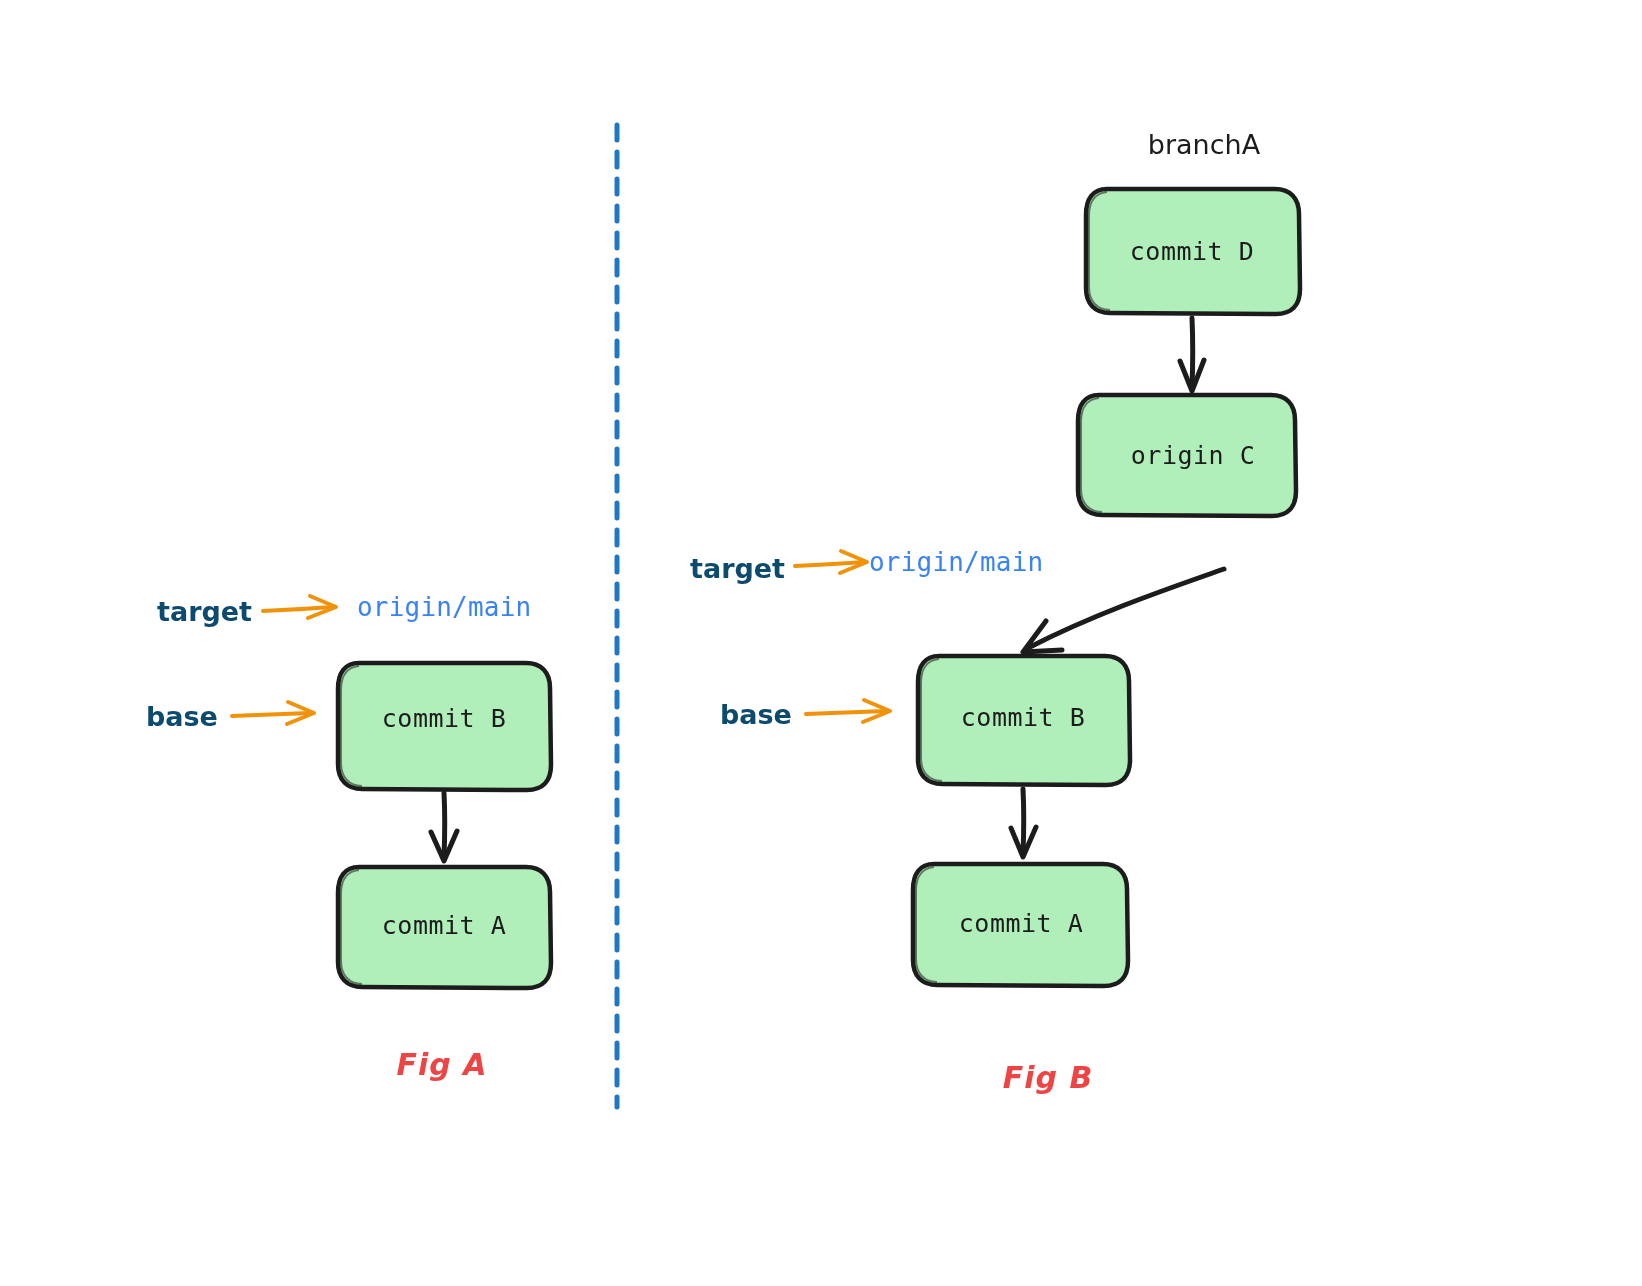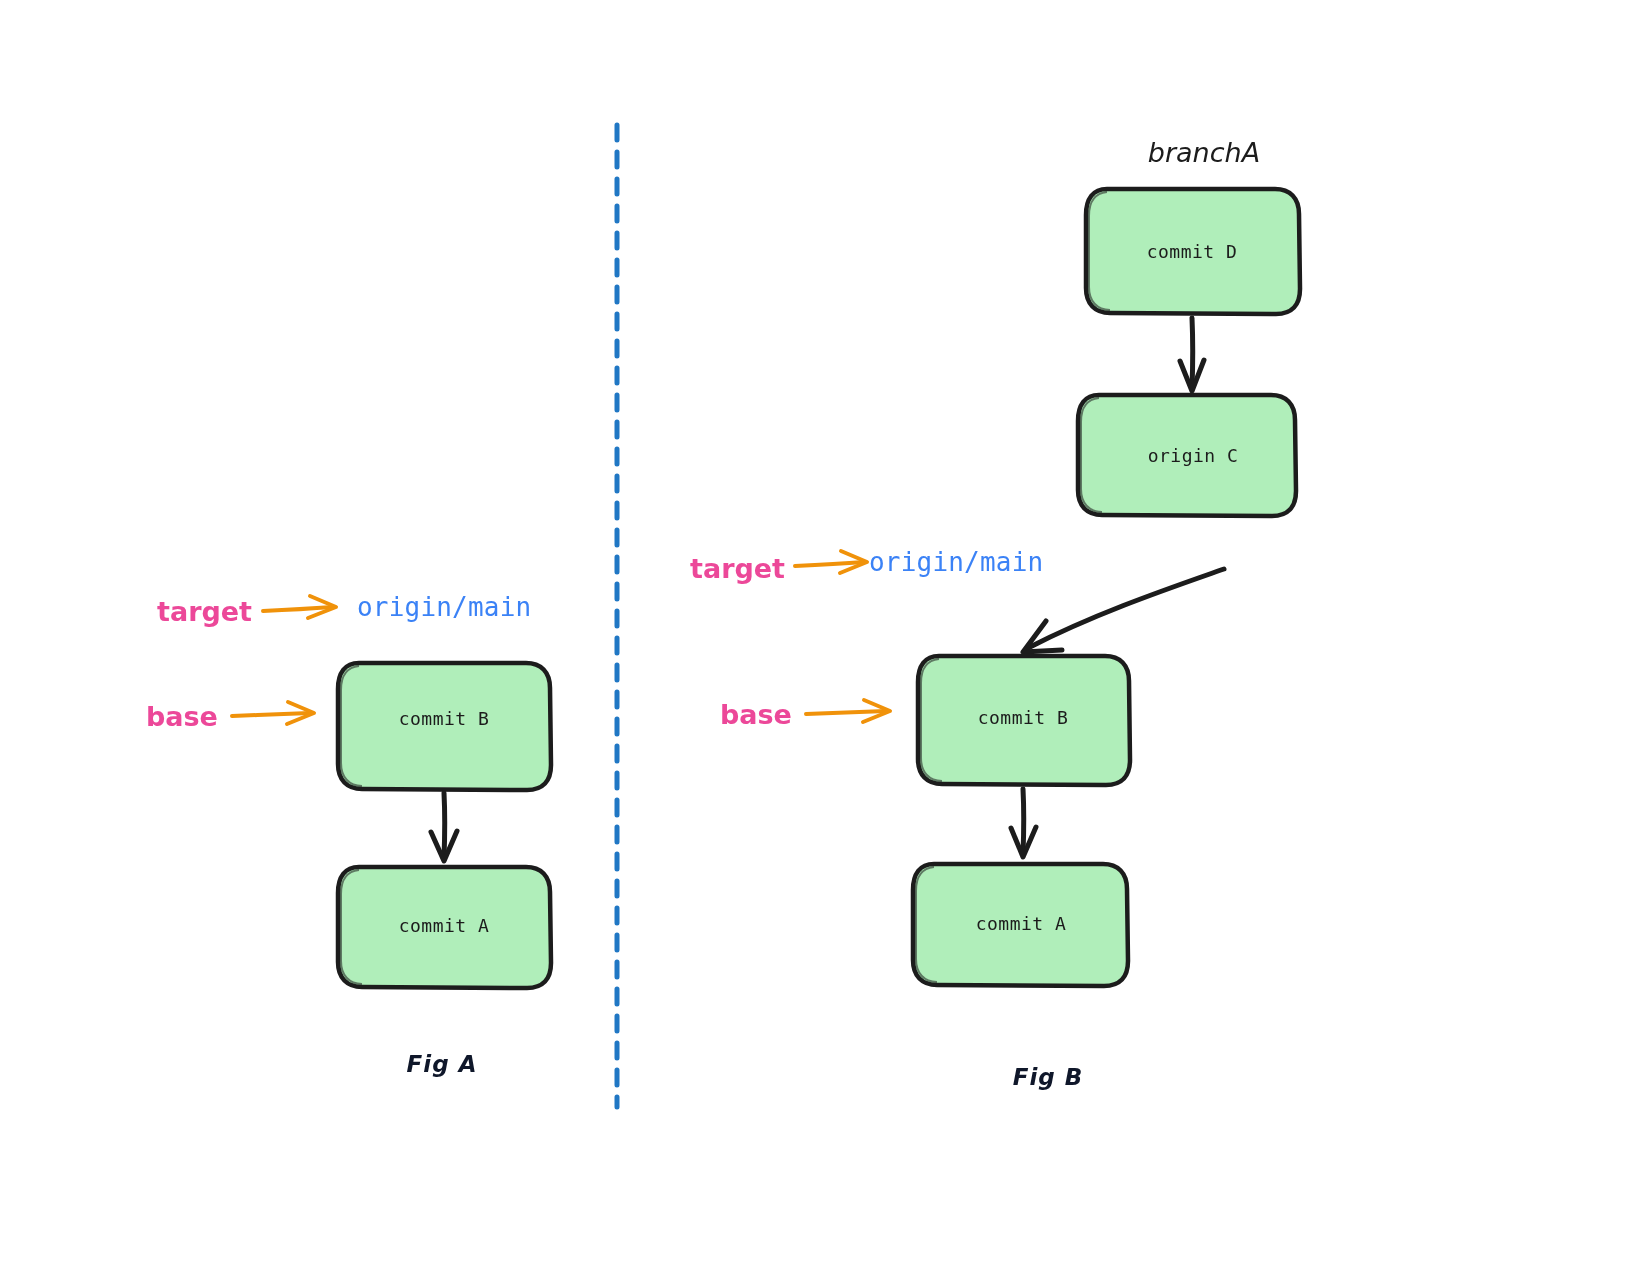--- a/index.html
+++ b/index.html
@@ -3,46 +3,46 @@
 <meta charset="utf-8">
 <style>
   html,body{margin:0;padding:0;background:#ffffff;}
   body{width:1642px;height:1286px;position:relative;overflow:hidden;
        font-family:"DejaVu Sans",sans-serif;}
   .stage{position:absolute;inset:0;width:1642px;height:1286px;}
   svg.layer{position:absolute;left:0;top:0;width:1642px;height:1286px;overflow:visible;}
   .node-label{
       position:absolute;
       font-family:"DejaVu Sans Mono","Liberation Mono",monospace;
-      font-size:18px;color:#1c1c1c;letter-spacing:.5px;
+      font-size:25px;color:#1c1c1c;letter-spacing:.5px;
       white-space:nowrap;transform:translate(-50%,-50%);
       pointer-events:none;
   }
   .mono-text{
       position:absolute;
       font-family:"DejaVu Sans Mono","Liberation Mono",monospace;
       font-size:26px;color:#3b82f6;letter-spacing:.2px;white-space:nowrap;
       transform:translate(0,-50%);
   }
   .ann-text{
       position:absolute;
       font-family:"DejaVu Sans","Liberation Sans",sans-serif;
-      font-size:27px;font-weight:600;color:#ec4899;white-space:nowrap;
+      font-size:27px;font-weight:600;color:#0c4a6e;white-space:nowrap;
       transform:translate(0,-50%);
   }
   .branch-text{
       position:absolute;
       font-family:"DejaVu Sans","Liberation Sans",sans-serif;
       font-size:27px;color:#1c1c1c;white-space:nowrap;
       transform:translate(-50%,-50%);
   }
   .fig-text{
       position:absolute;
       font-family:"DejaVu Sans","Liberation Sans",sans-serif;
-      font-size:23px;font-style:italic;font-weight:600;color:#0f172a;
+      font-size:30px;font-style:italic;font-weight:600;color:#ef4444;
       white-space:nowrap;transform:translate(-50%,-50%);letter-spacing:1px;
   }
 </style>
 </head>
 <body>
 
 <div class="stage">
 
   <svg class="layer" viewBox="0 0 1642 1286">
 
@@ -151,21 +151,21 @@
   <div class="mono-text" style="left:357px; top:607px;">origin/main</div>
 
   <div class="ann-text" style="left:146px; top:716px;">base</div>
 
   <div class="node-label" style="left:444px; top:718px;">commit B</div>
 
   <div class="node-label" style="left:444px; top:925px;">commit A</div>
 
   <div class="fig-text" style="left:442px; top:1064px;">Fig A</div>
 
-  <div class="branch-text" style="left:1204px; top:152px;font-style:italic;">branchA</div>
+  <div class="branch-text" style="left:1204px; top:144px;">branchA</div>
 
   <div class="node-label" style="left:1192px; top:251px;">commit D</div>
 
   <div class="node-label" style="left:1193px; top:455px;">origin C</div>
 
   <div class="ann-text" style="left:690px; top:568px;">target</div>
 
   <div class="mono-text" style="left:869px; top:562px;">origin/main</div>
 
   <div class="ann-text" style="left:720px; top:714px;">base</div>

